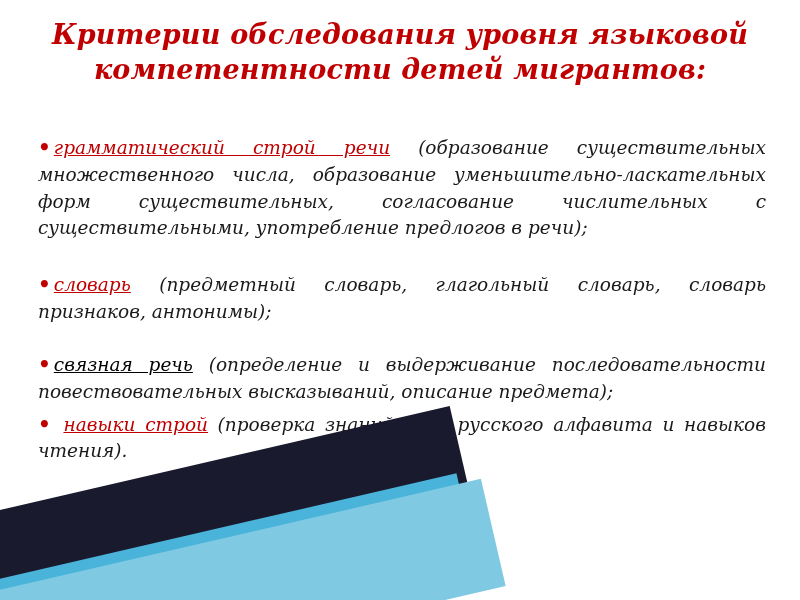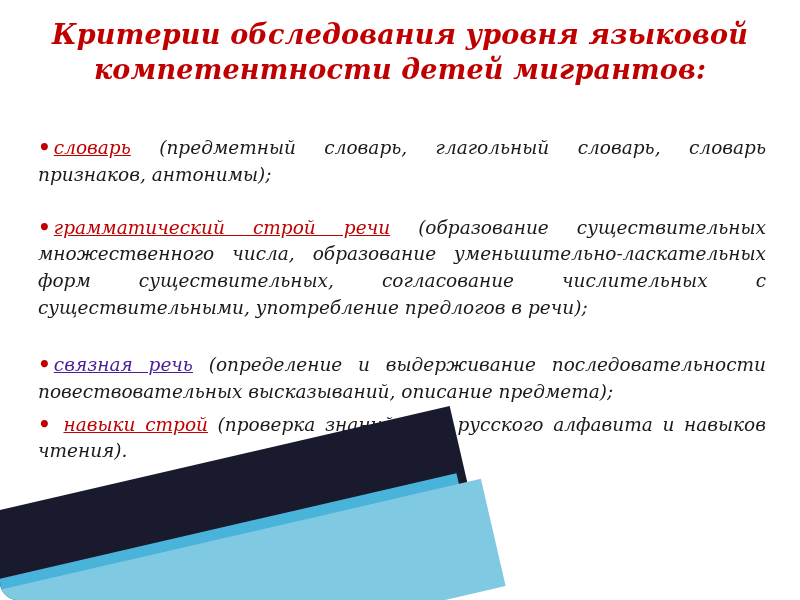--- a/index.html
+++ b/index.html
@@ -12,21 +12,20 @@
     background: #ffffff;
     font-family: "Liberation Sans", sans-serif;
     overflow: hidden;
   }
   .slide {
     position: relative;
     width: 800px;
     height: 600px;
     background: #ffffff;
     overflow: hidden;
-    border-radius: 18px;
   }
   .title {
     position: absolute;
     left: 40px;
     top: 18px;
     width: 720px;
     text-align: center;
     color: #c00000;
     font-family: "DejaVu Serif", serif;
     font-weight: bold;
@@ -58,21 +57,21 @@
     font-size: 20px;
     line-height: 1;
     padding-right: 3px;
   }
   .term {
     color: #c00000;
     text-decoration: underline;
     font-style: italic;
   }
   .term-spread {
-    color: #4c1d95;
+    color: #000000;
     text-decoration: underline;
     font-style: italic;
   }
   .gap-1 { margin-bottom: 26px; }
   .gap-2 { margin-bottom: 30px; }
   .gap-3 { margin-bottom: 6px; }
 
   
   .ribbon-white {
     position: absolute;
@@ -119,26 +118,26 @@
 </style>
 </head>
 <body>
 
 <div class="slide">
 
   <div class="title">Критерии  обследования уровня языковой компетентности детей мигрантов:</div>
 
   <div class="body-area">
 
+    <div class="bullet-block gap-2">
+      <span class="dot">•</span><span class="term">грамматический строй речи</span><span> (образование существительных множественного числа, образование уменьшительно-ласкательных форм существительных, согласование числительных с существительными, употребление предлогов в речи);</span>
+    </div>
+
     <div class="bullet-block gap-1">
       <span class="dot">•</span><span class="term">словарь</span><span> (предметный словарь, глагольный словарь, словарь признаков, антонимы);</span>
-    </div>
-
-    <div class="bullet-block gap-2">
-      <span class="dot">•</span><span class="term">грамматический строй речи</span><span> (образование существительных множественного числа, образование уменьшительно-ласкательных форм существительных, согласование числительных с существительными, употребление предлогов в речи);</span>
     </div>
 
     <div class="bullet-block gap-3">
       <span class="dot">•</span><span class="term-spread">связная       речь</span><span> (определение и выдерживание последовательности повествовательных высказываний, описание предмета);</span>
     </div>
 
     <div class="bullet-block b4">
       <span class="dot">•</span>&nbsp;<span class="term">навыки строй</span><span> (проверка знаний букв русского алфавита и навыков чтения).</span>
     </div>
 

